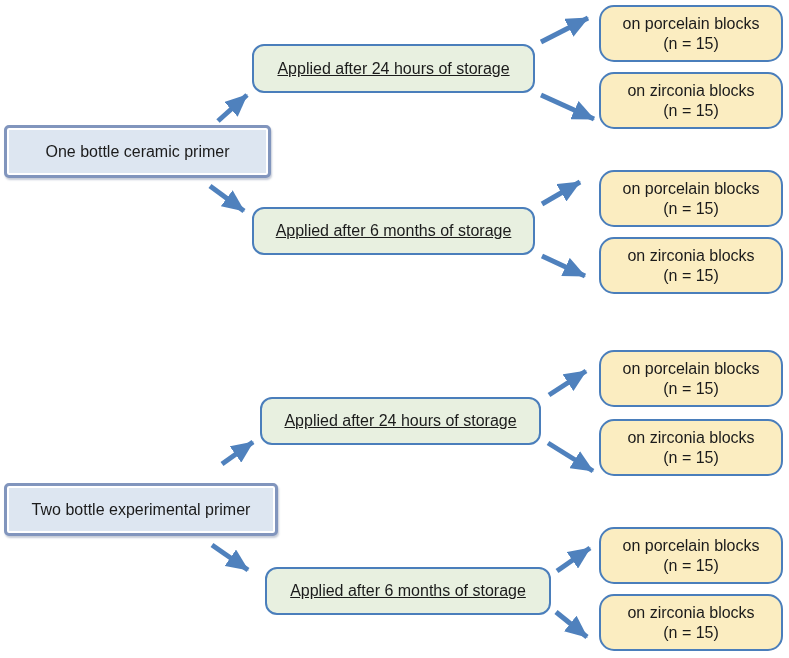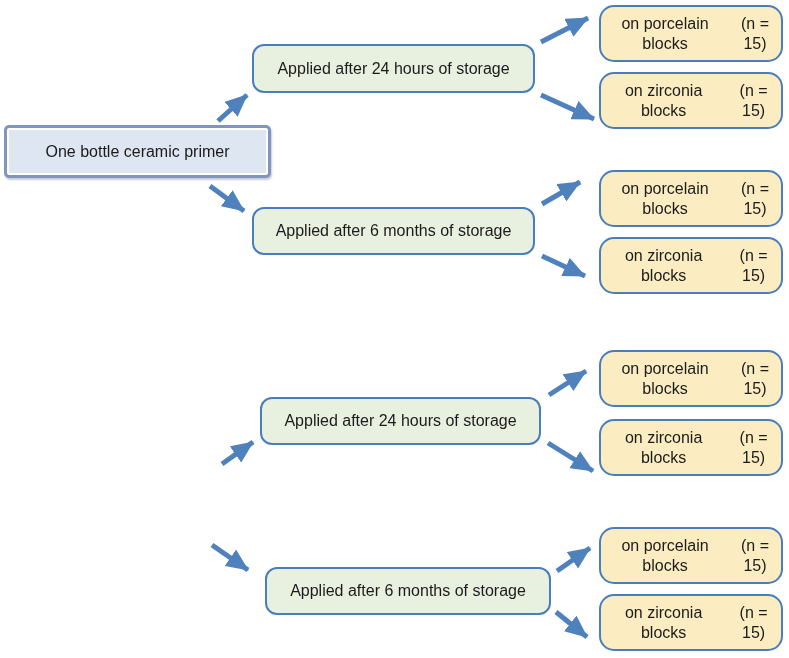--- a/index.html
+++ b/index.html
@@ -17,37 +17,38 @@
   body{font-family:"Liberation Sans","DejaVu Sans",sans-serif;color:var(--text);}
   .canvas{
     position:relative;
     width:789px;height:658px;
     background:var(--background);
     overflow:hidden;
   }
   .box{
     position:absolute;
     box-sizing:border-box;
-    display:flex;flex-direction:row;
+    display:flex;flex-direction:column;
     align-items:center;justify-content:center;
     text-align:center;
     font-size:16px;
     line-height:1.25;
     background-clip:padding-box;
   }
   .primer{
     background:var(--primer-fill);
     border:3px solid var(--primer-border);
     border-radius:5px;
     box-shadow:inset 0 0 0 2px #ffffff, 1px 2px 2px rgba(90,105,140,0.35);
   }
   .storage{
     background:var(--storage-fill);
     border:2px solid var(--storage-border);
     border-radius:12px;
+    text-decoration:underline;
   }
   .outcome{
     background:var(--outcome-fill);
     border:2px solid var(--outcome-border);
     border-radius:15px;
   }
   .arrows{position:absolute;left:0;top:0;width:789px;height:658px;pointer-events:none;}
   .arrows line{stroke:var(--arrow);stroke-width:5;}
   .arrows .ah{fill:var(--arrow);}
 </style>
@@ -107,20 +108,23 @@
   <div class="box outcome" style="left:599px;top:170px;width:184px;height:57px;">
     <span>on porcelain blocks</span>
     <span>(n = 15)</span>
   </div>
 
   <div class="box outcome" style="left:599px;top:237px;width:184px;height:57px;">
     <span>on zirconia blocks</span>
     <span>(n = 15)</span>
   </div>
 
+  <div class="box primer" style="left:4px;top:483px;width:274px;height:53px;">
+    <span>Two bottle experimental primer</span>
+  </div>
 
   <div class="box storage" style="left:260px;top:397px;width:281px;height:48px;">
     <span>Applied after 24 hours of storage</span>
   </div>
 
   <div class="box outcome" style="left:599px;top:350px;width:184px;height:57px;">
     <span>on porcelain blocks</span>
     <span>(n = 15)</span>
   </div>
 

